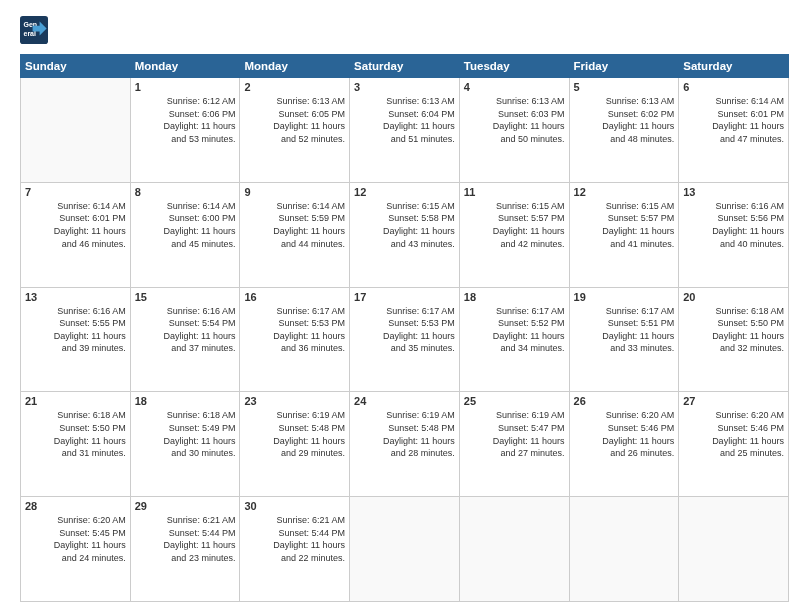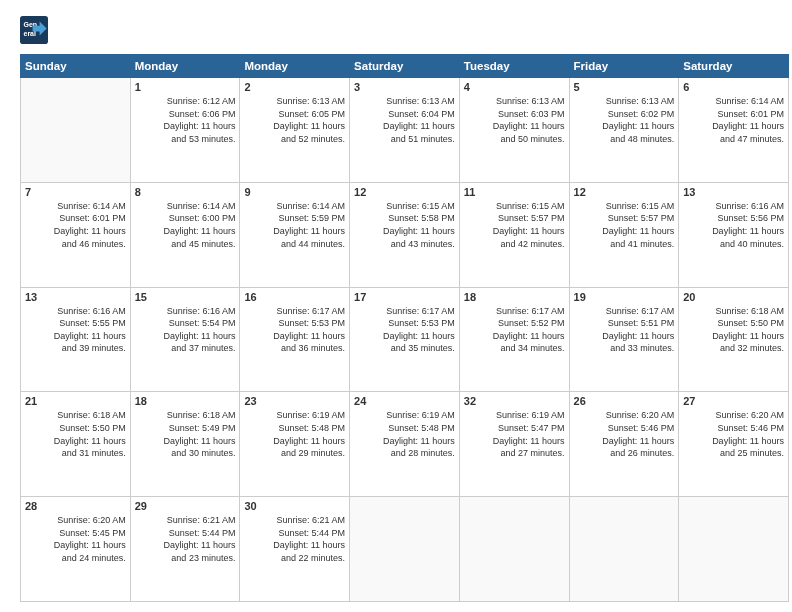--- a/index.html
+++ b/index.html
@@ -293,21 +293,21 @@
 and 29 minutes.</div>
           </td>
           <td>
             <span class="day-num">24</span>
             <div class="day-info" style="white-space: pre-line;">Sunrise: 6:19 AM
 Sunset: 5:48 PM
 Daylight: 11 hours
 and 28 minutes.</div>
           </td>
           <td>
-            <span class="day-num">32</span>
+            <span class="day-num">25</span>
             <div class="day-info" style="white-space: pre-line;">Sunrise: 6:19 AM
 Sunset: 5:47 PM
 Daylight: 11 hours
 and 27 minutes.</div>
           </td>
           <td>
             <span class="day-num">26</span>
             <div class="day-info" style="white-space: pre-line;">Sunrise: 6:20 AM
 Sunset: 5:46 PM
 Daylight: 11 hours

